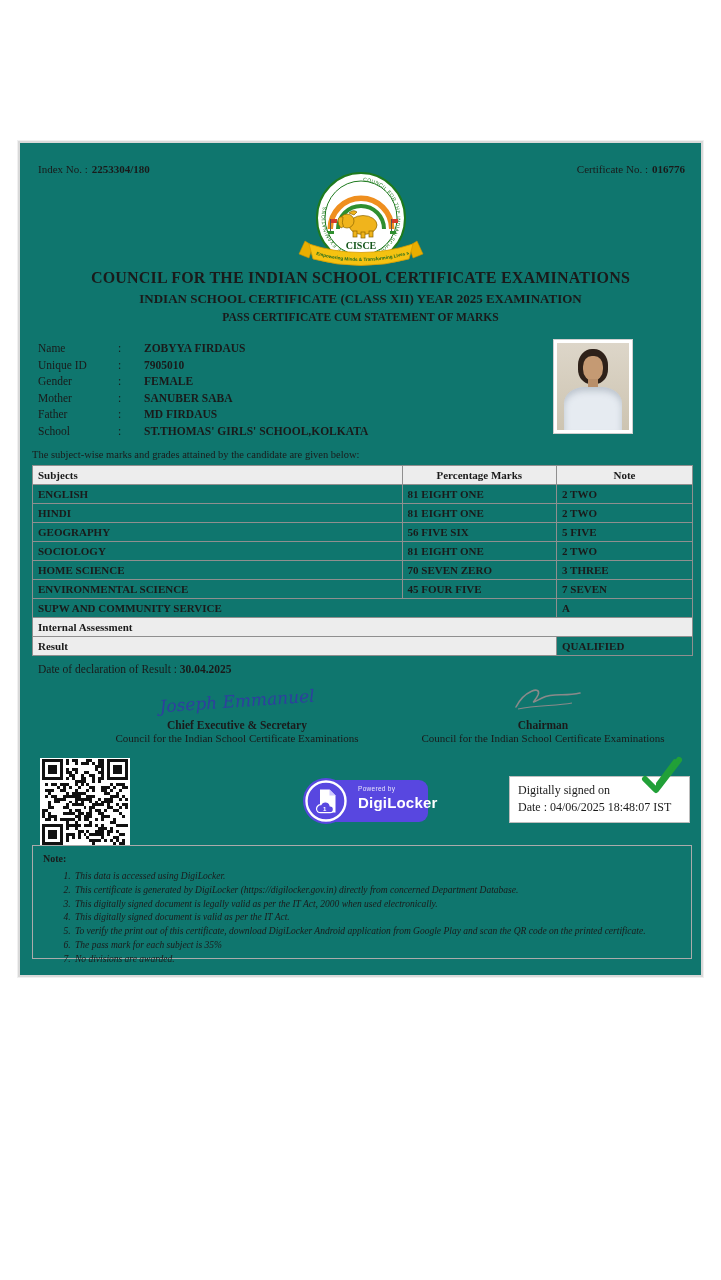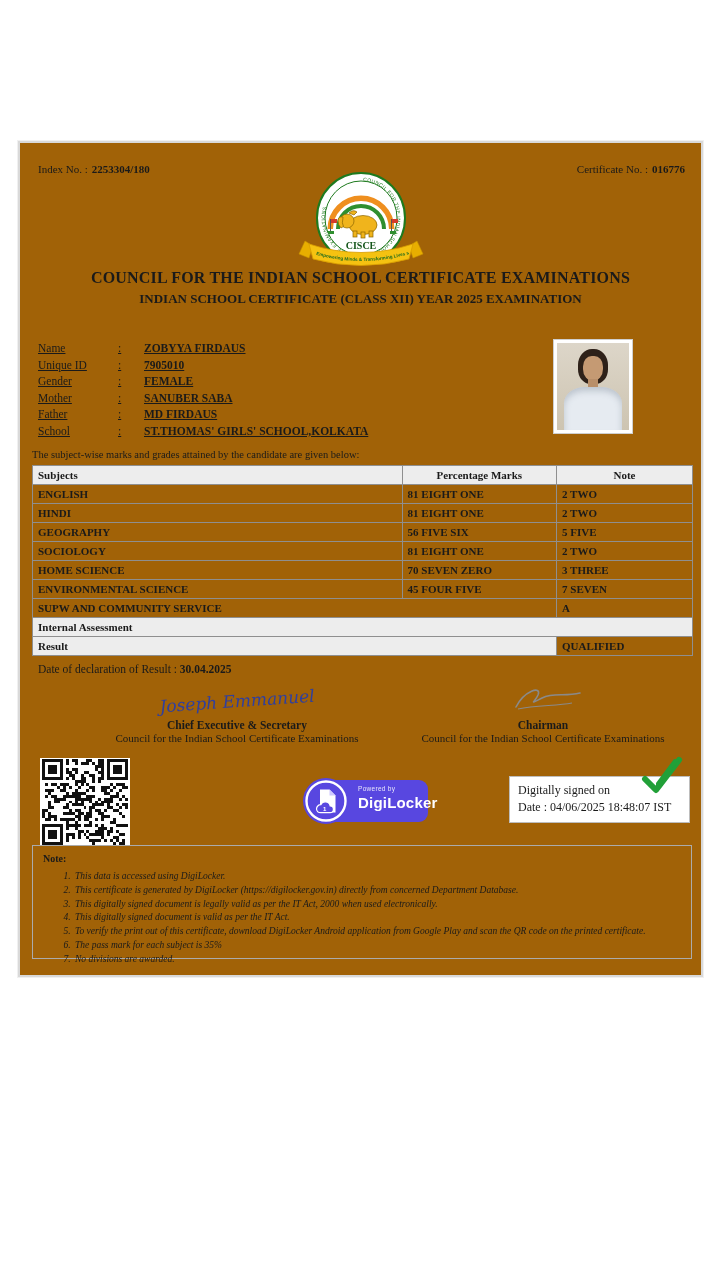--- a/index.html
+++ b/index.html
@@ -3,36 +3,36 @@
 <meta charset="utf-8">
 <style>
   html,body{margin:0;padding:0;}
   body{
     width:721px;height:1280px;background:#ffffff;position:relative;
     font-family:"Liberation Serif","DejaVu Serif",serif;color:#1a1a1a;
     -webkit-font-smoothing:antialiased;
   }
   .page{
     position:absolute;left:18px;top:141px;width:681px;height:832px;
-    background:#a16207;border:2px solid #d9d9d9;box-shadow:0 0 0 1px #f0f0f0;
+    background:#0f766e;border:2px solid #d9d9d9;box-shadow:0 0 0 1px #f0f0f0;
   }
   
   .doc-header{position:absolute;top:20px;left:18px;right:16px;display:flex;justify-content:space-between;font-size:11px;}
   .doc-header b{font-weight:bold;}
   .doc-header .lbl{margin-right:4px;}
   
   .logo-wrap{position:absolute;top:26px;left:50%;transform:translateX(-50%);width:140px;height:106px;}
   
   .titles{position:absolute;top:126px;left:0;right:0;text-align:center;}
   .t1{font-size:16px;font-weight:bold;letter-spacing:.2px;}
   .t2{font-size:13px;font-weight:bold;margin-top:4px;}
   .t3{font-size:11.5px;font-weight:bold;margin-top:4px;}
   
   .candidate{position:absolute;top:197px;left:18px;width:480px;}
-  .cand-row{display:grid;grid-template-columns:80px 26px auto;font-size:11.5px;line-height:16.6px;text-decoration:underline;}
+  .cand-row{display:grid;grid-template-columns:80px 26px auto;font-size:11.5px;line-height:16.6px;}
   .cand-row .val{font-weight:bold;}
   .photo{position:absolute;top:196px;left:533px;width:80px;height:95px;background:#fff;border:1px solid #cfcfcf;padding:3px;box-sizing:border-box;}
   .photo-inner{width:100%;height:100%;background:linear-gradient(#ddd6c9,#cdc4b1);position:relative;overflow:hidden;}
   .p-hair{position:absolute;top:7%;left:29%;width:42%;height:40%;background:#2e2119;border-radius:46% 46% 42% 42%;}
   .p-face{position:absolute;top:15%;left:35.5%;width:29%;height:29%;background:#c59a73;border-radius:42% 42% 48% 48%;}
   .p-neck{position:absolute;top:41%;left:43%;width:14%;height:12%;background:#b98f6a;}
   .p-shirt{position:absolute;bottom:-2%;left:10%;width:80%;height:52%;background:#e6ebf1;border-radius:36% 36% 0 0;box-shadow:inset 0 4px 6px rgba(140,150,165,.45);}
   
   .intro{position:absolute;top:306px;left:12px;font-size:10.5px;}
   table.marks{position:absolute;top:322px;left:12px;width:661px;border-collapse:collapse;font-size:11px;table-layout:fixed;}
@@ -127,20 +127,21 @@
         <text font-size="4.6" fill="#1e6a1e" font-weight="bold" font-family="Liberation Sans,sans-serif">
           <textPath href="#bannerPath" startOffset="3">Empowering Minds &amp; Transforming Lives since 1958</textPath>
         </text>
       </g>
     </svg>
   </div>
 
   <div class="titles">
     <div class="t1">COUNCIL FOR THE INDIAN SCHOOL CERTIFICATE EXAMINATIONS</div>
     <div class="t2">INDIAN SCHOOL CERTIFICATE (CLASS XII) YEAR 2025 EXAMINATION</div>
+    <div class="t3">PASS CERTIFICATE CUM STATEMENT OF MARKS</div>
   </div>
 
   <div class="candidate">
       <div class="cand-row">
         <span>Name</span>
         <span>:</span>
         <span class="val">ZOBYYA FIRDAUS</span>
       </div>
       <div class="cand-row">
         <span>Unique ID</span>

